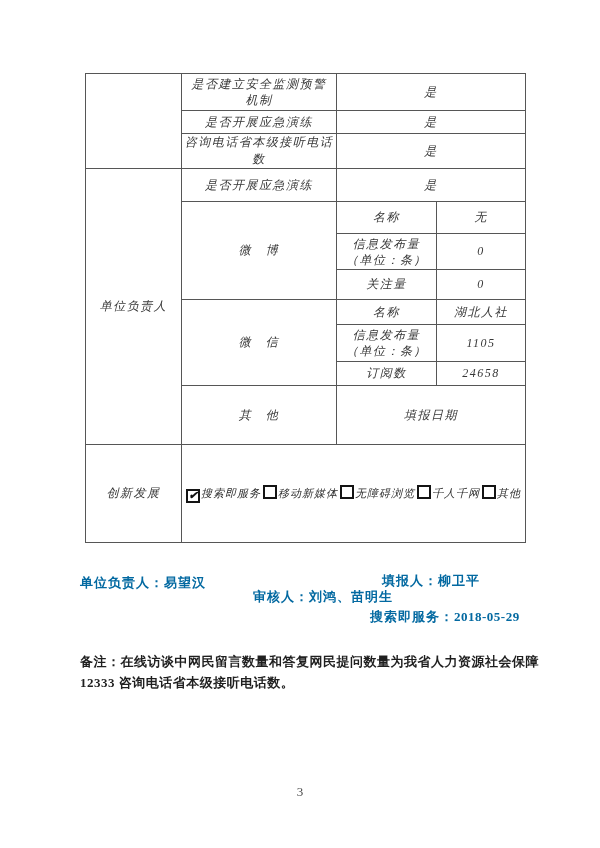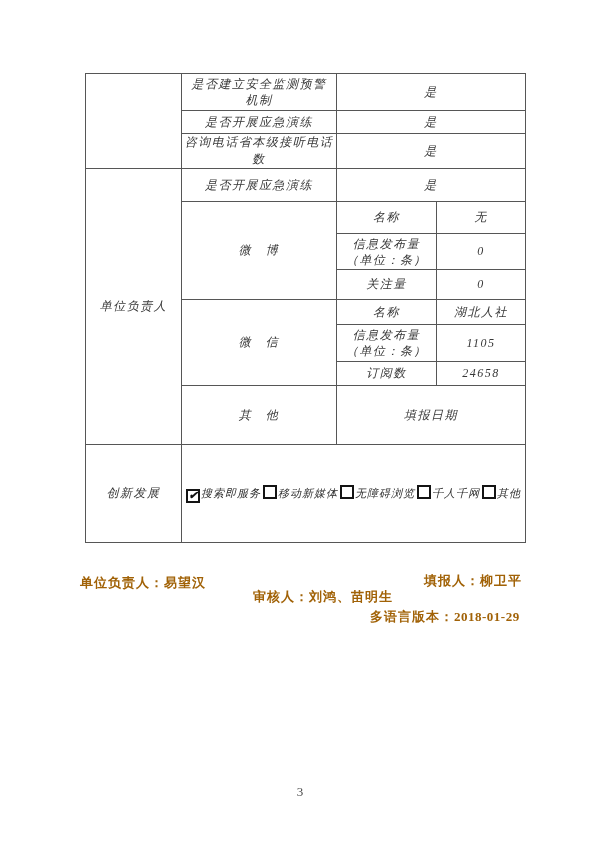--- a/index.html
+++ b/index.html
@@ -48,21 +48,21 @@
     border:2px solid #141414;
     font-size:11px;line-height:9px;
     font-weight:bold;color:#0e0e0e;
     text-align:center;
     letter-spacing:0;
     vertical-align:-2px;
     margin:0 1px 0 2px;
     background:#fff;
   }
   .opt:first-child .cbx{margin-left:0;}
-  .footer-abs{position:absolute;font-weight:bold;color:#a16207;font-size:13px;letter-spacing:1px;white-space:nowrap;}
+  .footer-abs{position:absolute;font-weight:bold;color:#0369a1;font-size:13px;letter-spacing:1px;white-space:nowrap;}
   .note{
     position:absolute;left:80px;top:651px;width:466px;
     font-weight:bold;color:#1f1f1f;font-size:13px;
     letter-spacing:0.5px;line-height:21px;
   }
   .pagenum{
     position:absolute;left:0;top:784px;width:600px;
     text-align:center;font-size:13px;color:#4a4a4a;letter-spacing:0;
   }
 </style>
@@ -146,19 +146,20 @@
       <td class="cat">创新发展</td>
       <td colspan="3">
         <span class="cbline"><span class="opt"><span class="cbx">✔</span><span>搜索即服务</span></span><span class="opt"><span class="cbx"></span><span>移动新媒体</span></span><span class="opt"><span class="cbx"></span><span>无障碍浏览</span></span><span class="opt"><span class="cbx"></span><span>千人千网</span></span><span class="opt"><span class="cbx"></span><span>其他</span></span></span>
       </td>
     </tr>
   </tbody>
     </table>
 
   <div class="footer-abs" style="left:80px;top:574px;"><span>单位负责人：</span><span>易望汉</span></div>
   <div class="footer-abs" style="left:253px;top:574px;margin-top:14px;"><span>审核人：</span><span>刘鸿、苗明生</span></div>
-  <div class="footer-abs" style="left:382px;top:572px;margin-left:42px;"><span>填报人：</span><span>柳卫平</span></div>
+  <div class="footer-abs" style="left:382px;top:572px;"><span>填报人：</span><span>柳卫平</span></div>
 
-  <div class="footer-abs" style="left:370px;top:608px;"><span>多语言版本：</span><span style="letter-spacing:0.5px">2018-01-29</span></div>
+  <div class="footer-abs" style="left:370px;top:608px;"><span>搜索即服务：</span><span style="letter-spacing:0.5px">2018-05-29</span></div>
 
+  <div class="note">备注：在线访谈中网民留言数量和答复网民提问数量为我省人力资源社会保障 12333 咨询电话省本级接听电话数。</div>
 
   <div class="pagenum">3</div>
 </div>
 
 </body></html>

